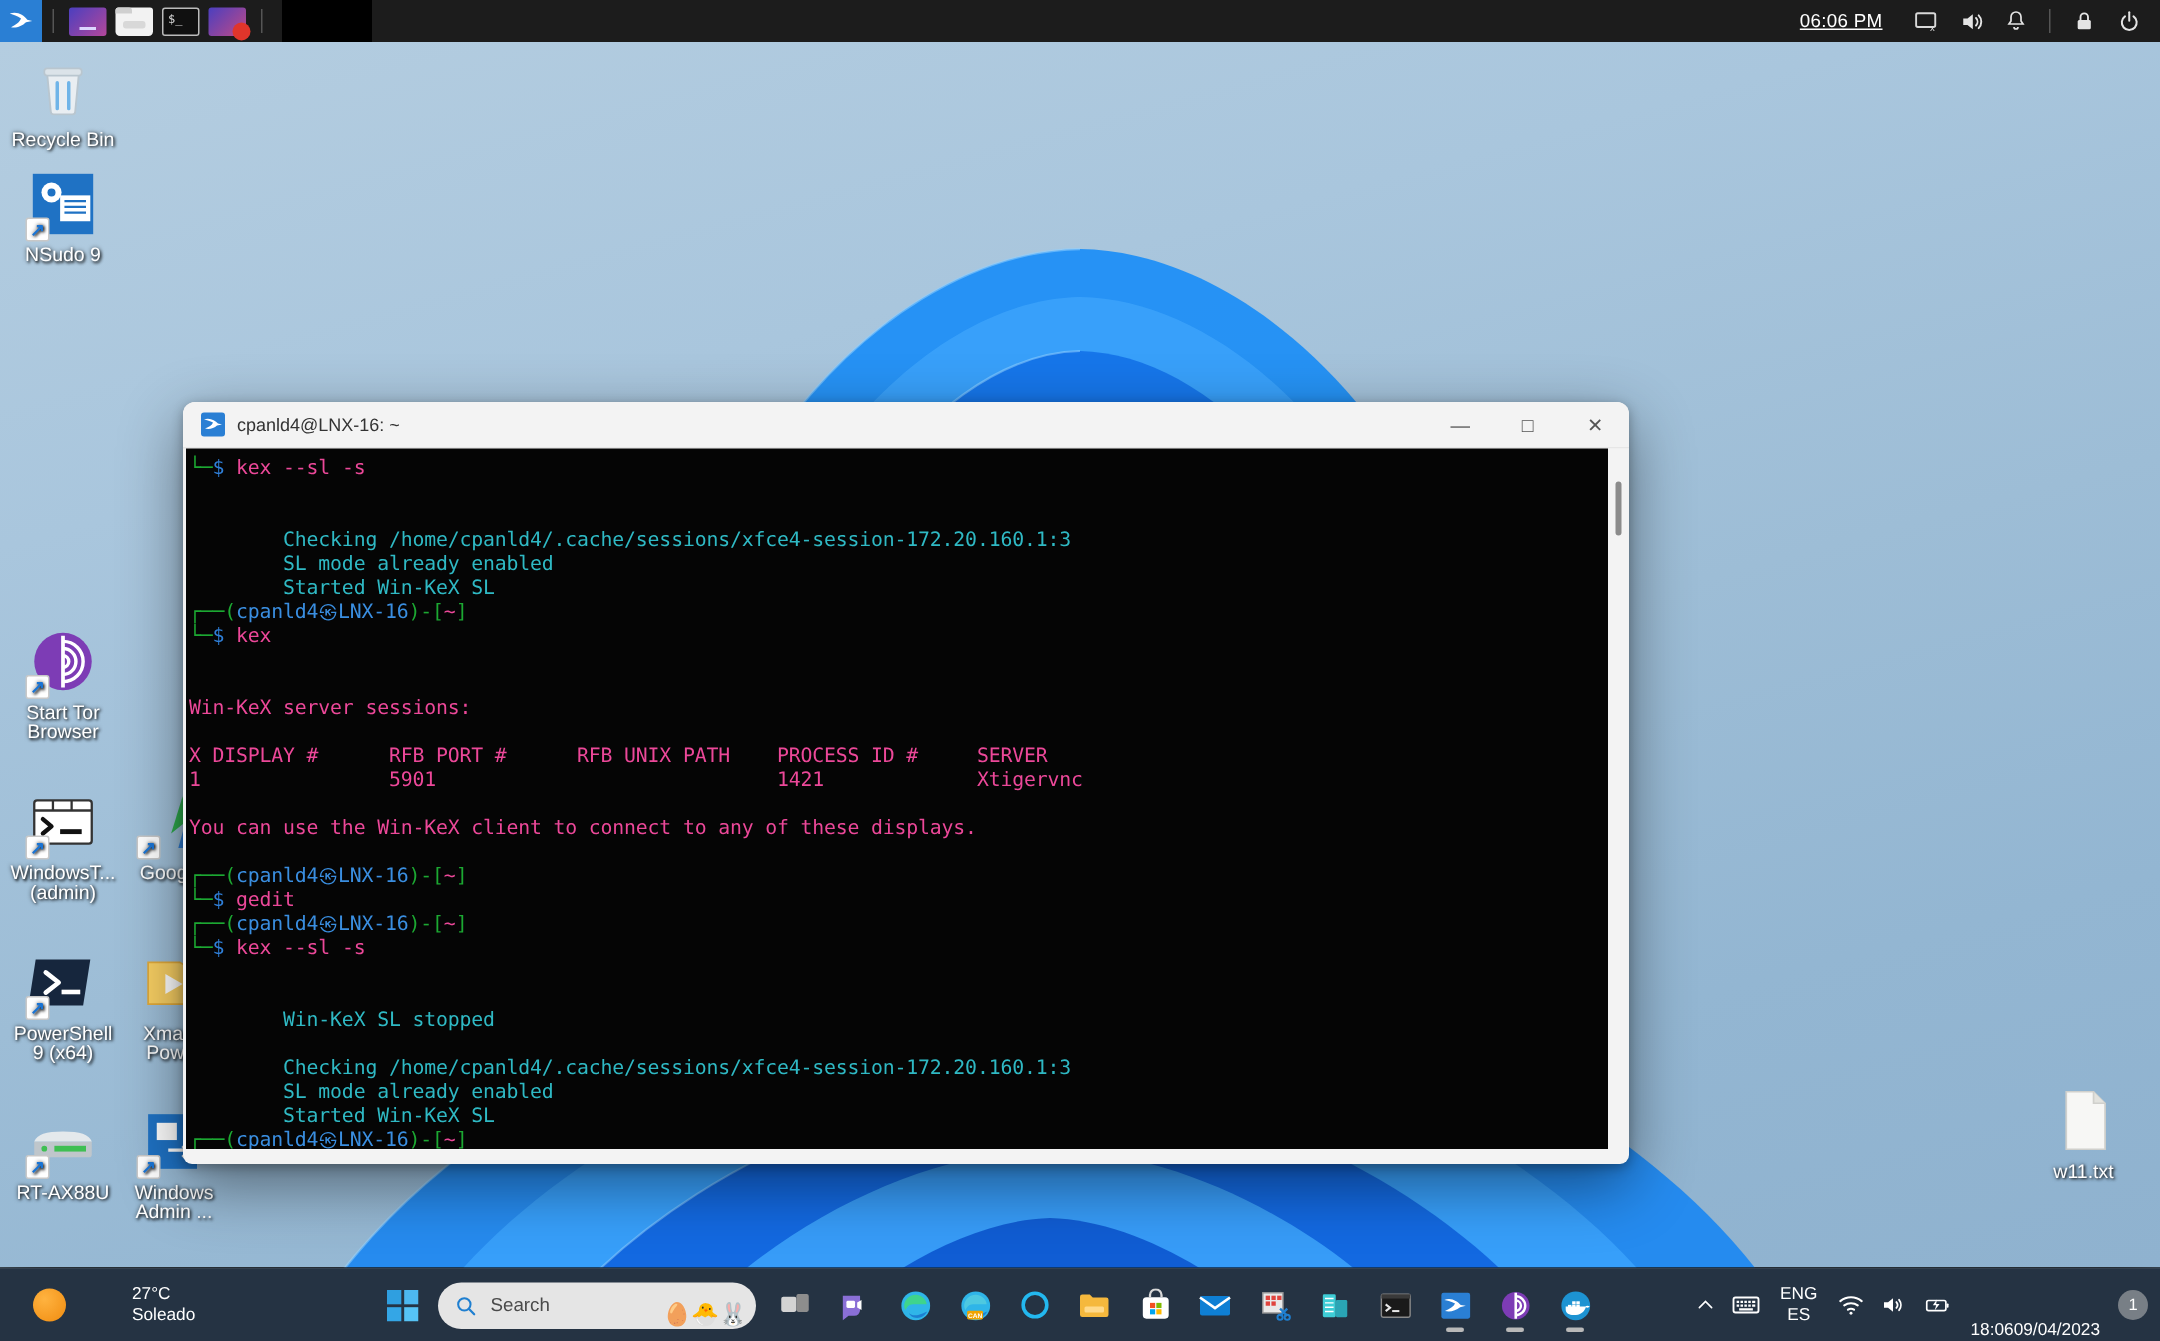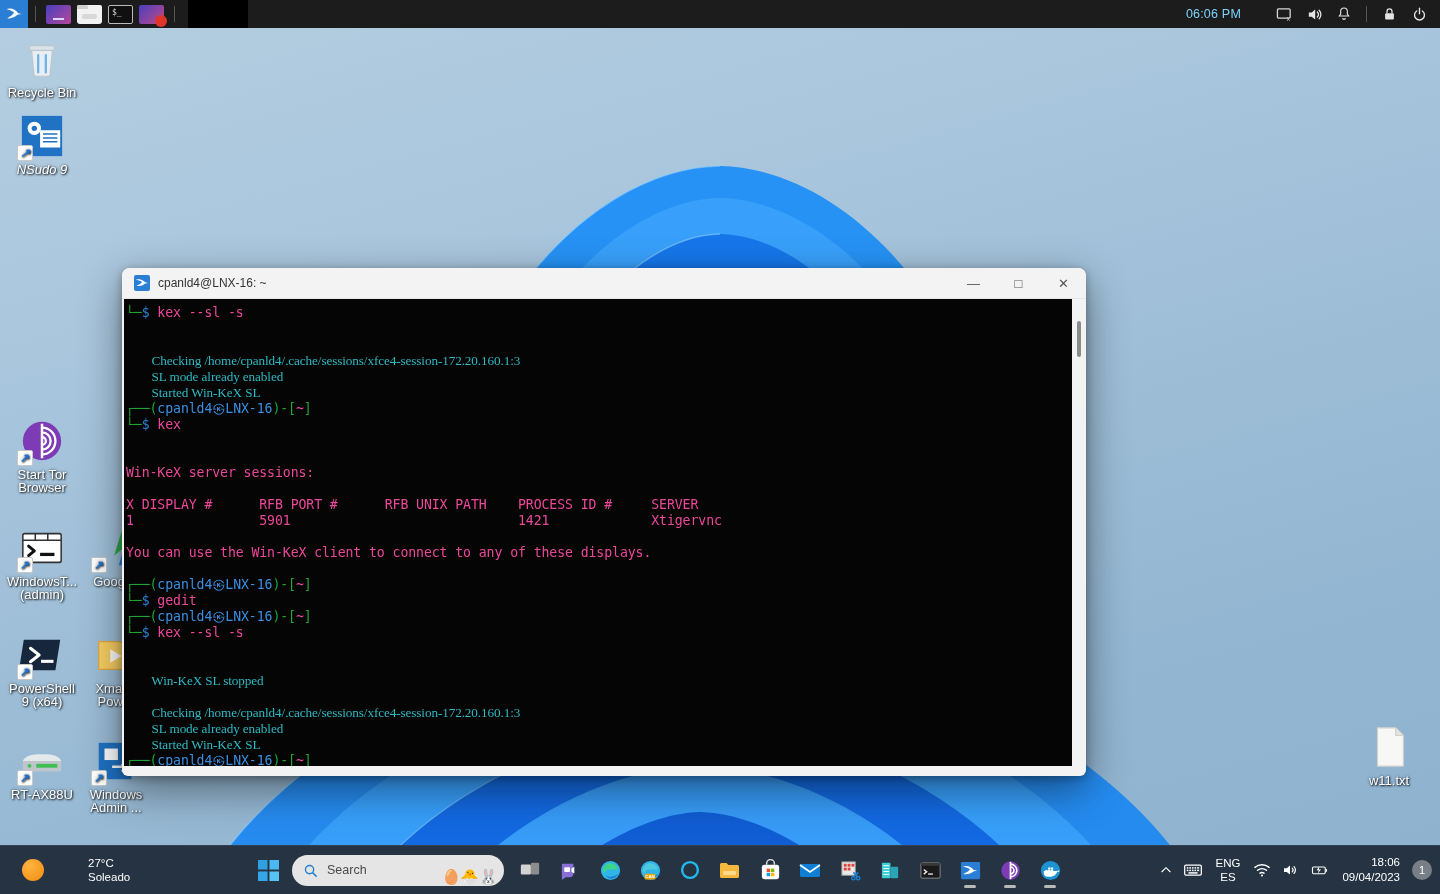--- a/index.html
+++ b/index.html
@@ -35,21 +35,21 @@
   #tb-display { background:linear-gradient(135deg,#4b3fbf,#b4479a); }
   #tb-display:after{content:"";position:absolute;left:7px;bottom:4px;width:11px;height:2px;background:#dcd6ff;}
   #tb-folder { background:#f2f2f2; border-radius:2px 2px 3px 3px; }
   #tb-folder:before{content:"";position:absolute;left:0;top:0;width:11px;height:4px;background:#cfcfcf;border-radius:2px 2px 0 0;}
   #tb-folder:after{content:"";position:absolute;left:5px;top:9px;width:15px;height:5px;background:#d8d8d8;border-radius:2px;}
   #tb-term { background:#101010; border:1.5px solid #bbb; }
   #tb-rec { background:linear-gradient(135deg,#4b3fbf,#c04a86); }
   #tb-rec:after{content:"";position:absolute;right:-3px;bottom:-3px;width:12px;height:12px;border-radius:50%;background:#e0352b;}
   #tb-blackbox { width:60px; height:28px; background:#000; margin-left:6px; }
   #topbar .spacer { flex:1; }
-  #topbar .clock { color:#7dd3fc; font-size:12.5px; margin-right:28px; letter-spacing:.2px; }
+  #topbar .clock { color:#ffffff; font-size:12.5px; margin-right:14px; letter-spacing:.2px;text-decoration:underline; }
   #topbar .tray-ico { width:30px; height:28px; display:flex; align-items:center; justify-content:center; }
 
   
   .dicon {
     position:absolute; width:76px; text-align:center; color:#fff;
     font-size:13px; line-height:13px;
     text-shadow:1px 1px 2px rgba(0,0,0,.85), 0 0 3px rgba(0,0,0,.6);
   }
   .dicon .glyph { width:46px; height:46px; margin:0 auto 4px; position:relative; }
   .shortcut-arrow {
@@ -89,21 +89,21 @@
     padding:6px 0 0 0; white-space:pre;
   }
   #termscroll {
     position:absolute; right:0; top:31px; width:14px; bottom:10px; background:#f3f3f3;
   }
   #termthumb {
     position:absolute; left:5px; top:22px; width:4px; height:36px;
     background:#8b8b8b; border-radius:2px;
   }
   .c-white { color:#ec4899; }
-  .c-cyan  { color:#2fb9c4;font-family:Liberation Serif, serif; }
+  .c-cyan  { color:#2fb9c4; }
   .c-green { color:#1ca832; }
   .c-blue  { color:#2f7fd8; }
   .c-lblue { color:#3a8ee0; }
 
   
   #taskbar {
     position:absolute; left:0; bottom:0; width:1440px; height:49px;
     background:rgba(40,55,72,.93);
     backdrop-filter:blur(20px);
     display:flex; align-items:center; z-index:50;
@@ -221,21 +221,21 @@
     <div class="glyph">
       <svg width="46" height="46" viewBox="0 0 48 48">
           <path d="M13 14h22l-2.5 26a2 2 0 01-2 2H17.5a2 2 0 01-2-2z" fill="#e9eef2" stroke="#b9c6cf" stroke-width="1.3"></path>
           <rect x="11" y="10" width="26" height="5" rx="2" fill="#dbe3e9" stroke="#b9c6cf" stroke-width="1.2"></rect>
           <path d="M20 20v18M28 20v18" stroke="#6fb4e8" stroke-width="2.4" stroke-linecap="round"></path>
         </svg>
     </div>
     <div>Recycle Bin</div>
   </div>
 
-  <div class="dicon" style="left:4px;top:85px;font-style:italic;">
+  <div class="dicon" style="left:4px;top:85px;">
     <div class="glyph">
       <svg width="46" height="46" viewBox="0 0 48 48">
           <rect x="3" y="3" width="42" height="42" fill="#1f72c4"></rect>
           <circle cx="16" cy="16" r="7" fill="#fff"></circle>
           <circle cx="16" cy="16" r="2.8" fill="#1f72c4"></circle>
           <rect x="22" y="18" width="21" height="18" fill="#fff"></rect>
           <path d="M25 22h15M25 26h15M25 30h15" stroke="#1f72c4" stroke-width="1.6"></path>
         </svg>
       <div class="shortcut-arrow"></div>
     </div>
@@ -550,19 +550,19 @@
           <path d="M17.4 7.4a7.4 7.4 0 010 9.2" fill="none" stroke="#fff" stroke-width="1.6" stroke-linecap="round"></path>
         </svg>
     </div>
     <div class="tray-item">
       <svg width="22" height="18" viewBox="0 0 24 24">
           <rect x="2" y="8" width="17" height="9" rx="1.6" fill="none" stroke="#fff" stroke-width="1.5"></rect>
           <rect x="19.6" y="10.6" width="1.8" height="3.8" rx="0.8" fill="#fff"></rect>
           <path d="M11 7.2l-3.6 5h3l-1.4 4.6 4.4-5.6h-3z" fill="#fff"></path>
         </svg>
     </div>
-    <div id="clockbox" class="tray-item" style="flex-direction:column;align-items:flex-end;">
+    <div id="clockbox" class="tray-item" style="align-items:flex-end;">
       <div>18:06</div>
       <div>09/04/2023</div>
     </div>
     <div id="notifbadge">1</div>
   </div>
 </div>
 
 </body></html>

